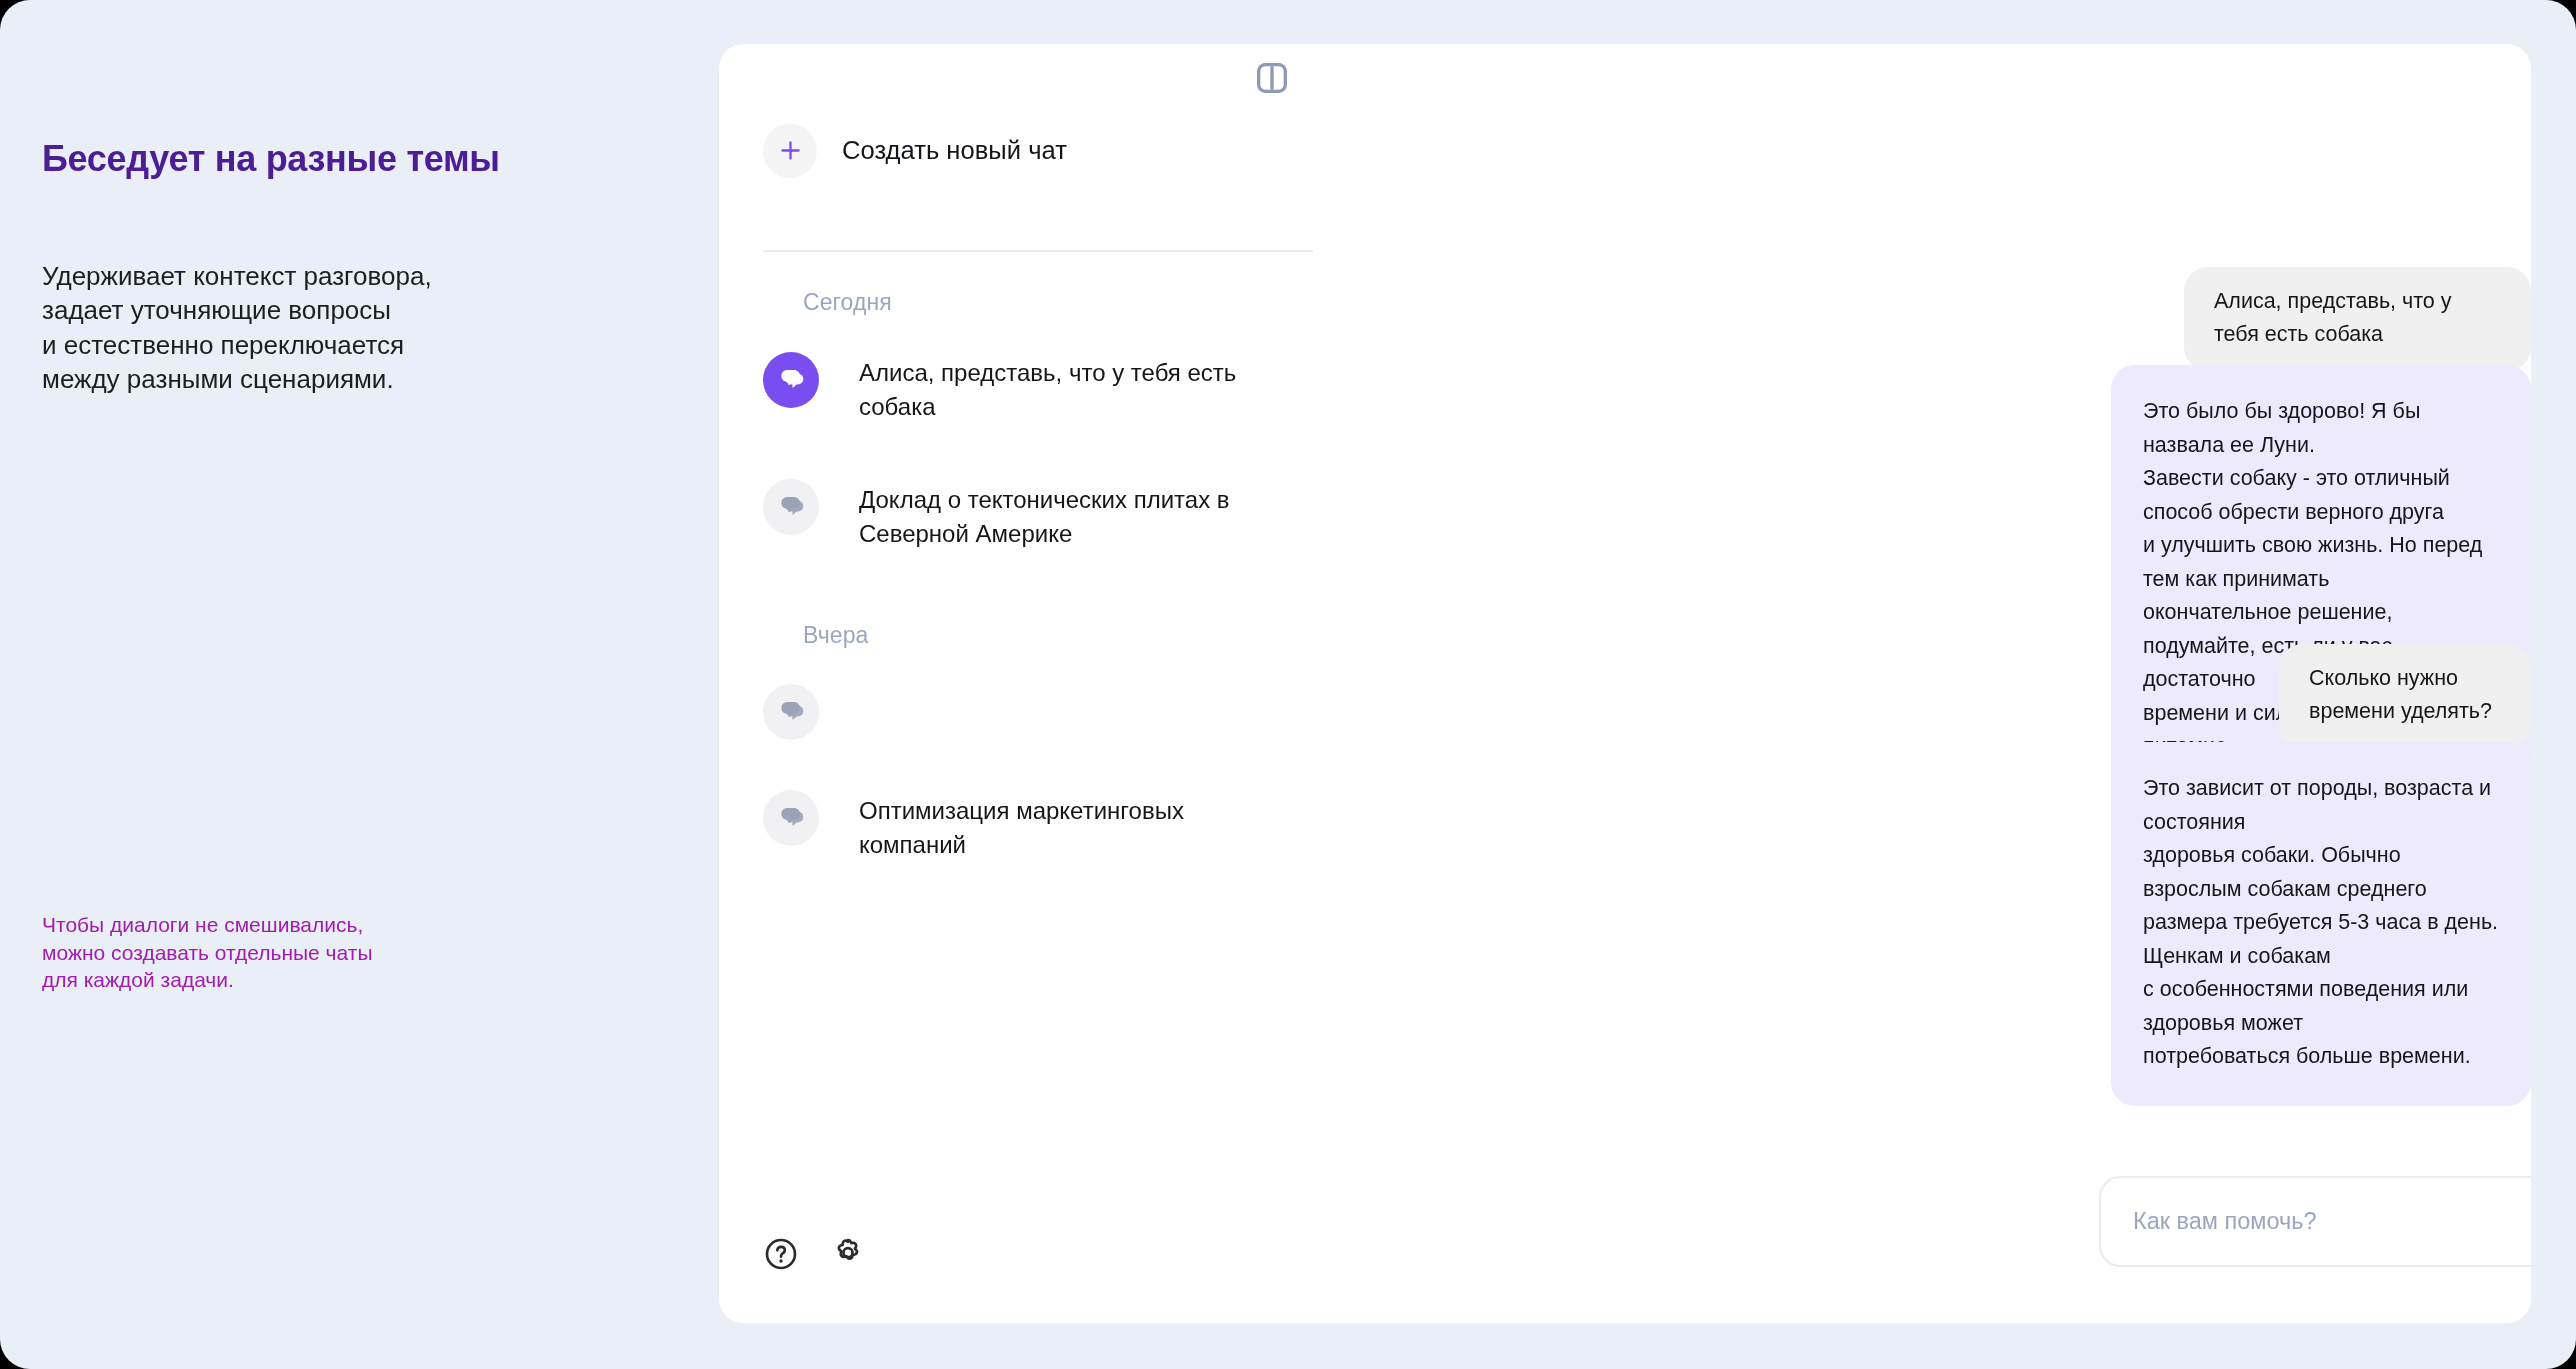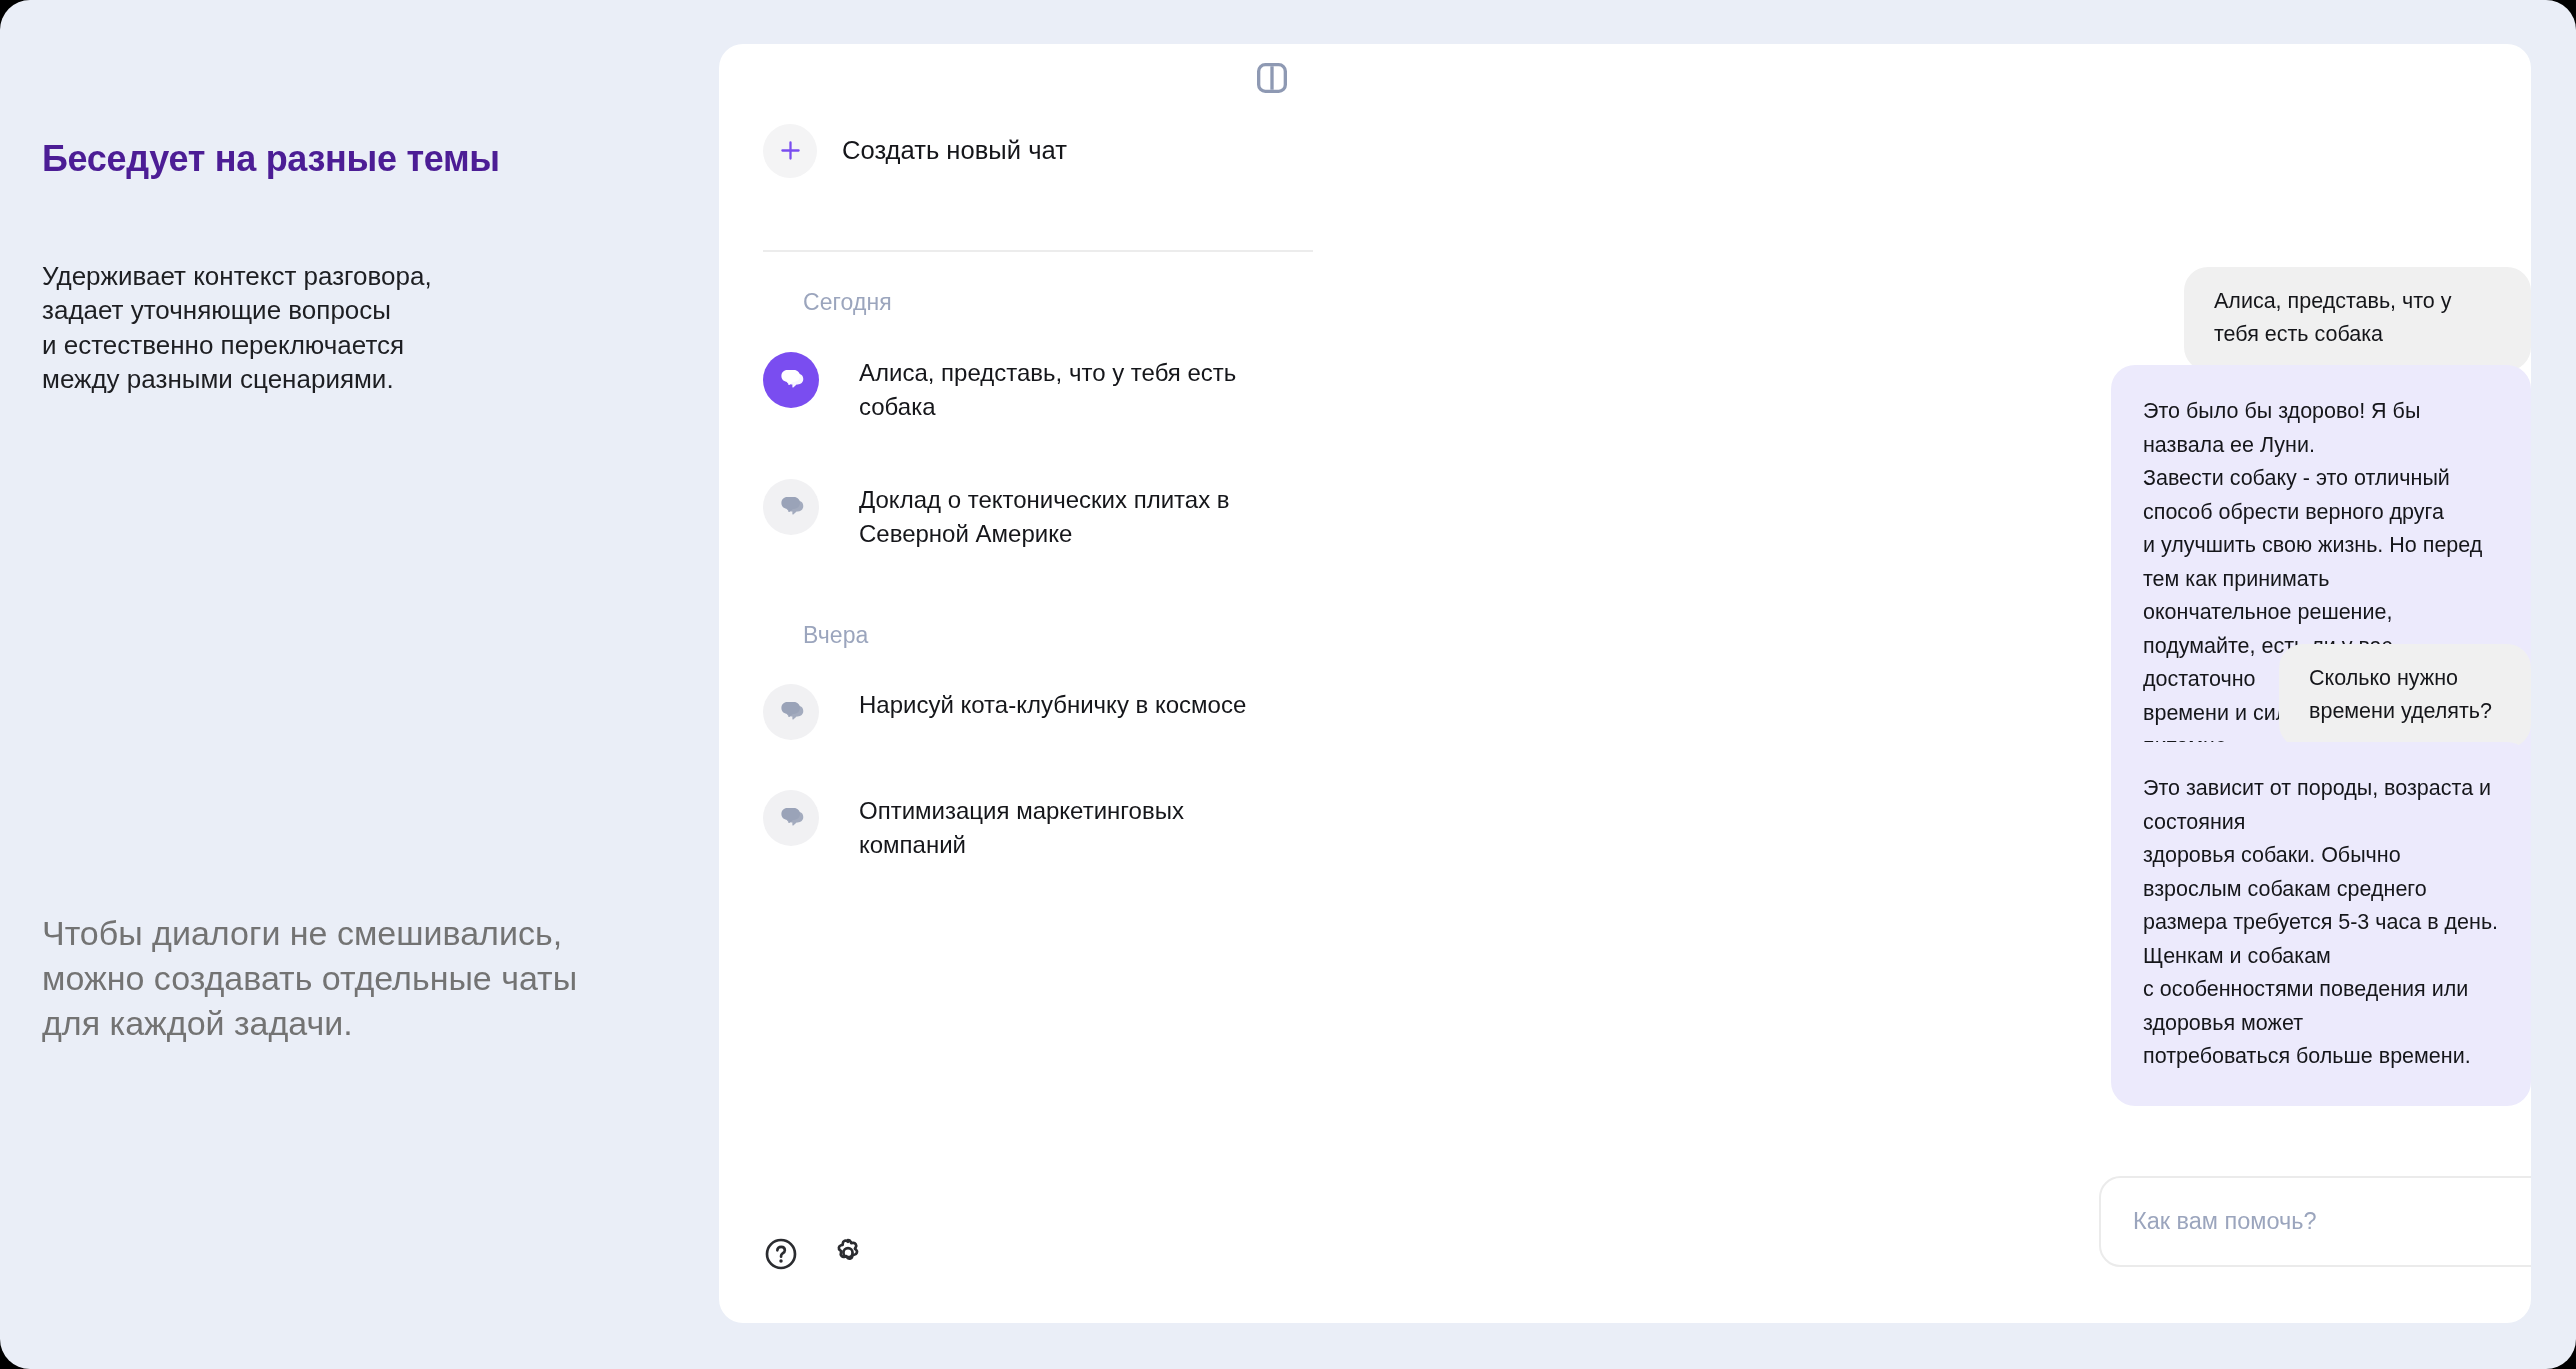--- a/index.html
+++ b/index.html
@@ -28,21 +28,21 @@
   }
   #promo-body {
     position:absolute; left:42px; top:259px;
     width:619px;
     font-size:26px; font-weight:400; color:#1d1e22;
     line-height:1.32;
   }
   #promo-footer {
     position:absolute; left:42px; top:911px;
     width:639px;
-    font-size:34px; font-weight:400; color:#737373;
+    font-size:21px; font-weight:400; color:#a21caf;
     line-height:1.32;
   }
 
   
   #card {
     position:absolute; left:719px; top:44px;
     width:1812px; height:1279px;
     background:#fff;
     border-radius:24px;
     overflow:hidden;
@@ -230,21 +230,20 @@
         <span class="chat-title">Доклад о тектонических плитах в Северной Америке</span>
       </div>
 
       <div id="chat-2" class="chat-item">
         <span class="chat-avatar">
           <svg width="30" height="30" viewBox="0 0 44 44">
             <path d="M31.5 12.5c5 0 8.5 3.3 8.5 8.2 0 4.6-3.4 8-8.3 8h-1.5l-4.8 4.2c-.5.5-1.4.1-1.4-.6v-3.6h-1.2c-4.9 0-8.3-3.4-8.3-8 0-4.9 3.5-8.2 8.5-8.2z" fill="#9aa3b8" opacity="0.9"></path>
             <path d="M16.5 7.5h9.6c5.3 0 9 3.6 9 8.8 0 4.9-3.6 8.5-8.8 8.5h-1.6l-5.1 4.4c-.6.5-1.5.1-1.5-.7v-3.8h-1.4c-5.2 0-8.8-3.6-8.8-8.5 0-5.2 3.7-8.7 8.6-8.7z" fill="#9aa3b8"></path>
           </svg>
         </span>
-        <span class="chat-title">Нарисуй кота-клубничку в космосе</span>
       </div>
 
       <div id="chat-3" class="chat-item">
         <span class="chat-avatar">
           <svg width="30" height="30" viewBox="0 0 44 44">
             <path d="M31.5 12.5c5 0 8.5 3.3 8.5 8.2 0 4.6-3.4 8-8.3 8h-1.5l-4.8 4.2c-.5.5-1.4.1-1.4-.6v-3.6h-1.2c-4.9 0-8.3-3.4-8.3-8 0-4.9 3.5-8.2 8.5-8.2z" fill="#9aa3b8" opacity="0.9"></path>
             <path d="M16.5 7.5h9.6c5.3 0 9 3.6 9 8.8 0 4.9-3.6 8.5-8.8 8.5h-1.6l-5.1 4.4c-.6.5-1.5.1-1.5-.7v-3.8h-1.4c-5.2 0-8.8-3.6-8.8-8.5 0-5.2 3.7-8.7 8.6-8.7z" fill="#9aa3b8"></path>
           </svg>
         </span>
         <span class="chat-title">Оптимизация маркетинговых компаний</span>

